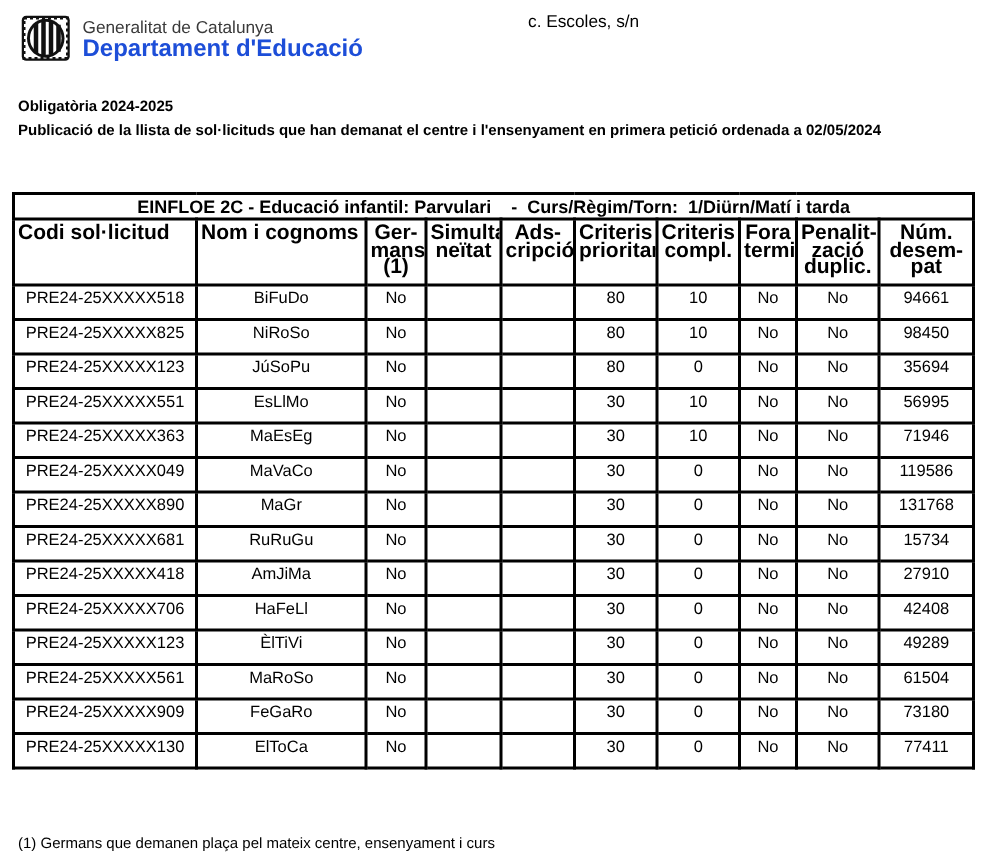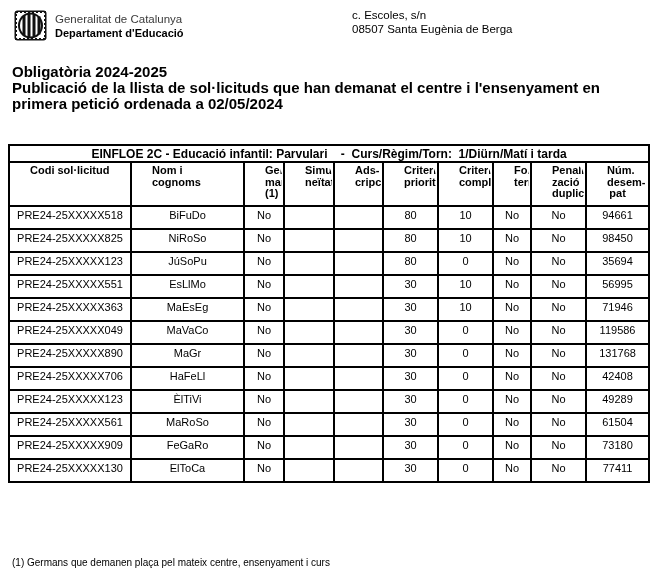--- a/index.html
+++ b/index.html
@@ -7,33 +7,33 @@
     width:655px; height:575px;
     background:#ffffff; color:#000;
     font-family:"Liberation Sans", sans-serif;
     position:relative; overflow:hidden;
   }
   
   .brand { position:absolute; top:10px; left:14px; display:flex; align-items:flex-start; }
   .brand svg { display:block; }
   .brand-text { margin-left:8px; margin-top:2px; line-height:14px; }
   .brand-org { font-size:11.5px; color:#3a3a3a; }
-  .brand-dept { font-size:11px; font-weight:bold; color:#000000; }
+  .brand-dept { font-size:16px; font-weight:bold; color:#1d4ed8; }
   .addr { position:absolute; top:8px; left:352px; font-size:11.5px; line-height:14px; }
   
   .doc-title { position:absolute; top:64px; left:12px; width:634px;
-    font-weight:bold; font-size:15px; line-height:16px; }
-  
-  table.list { position:absolute; top:144px; left:8px; width:640px;
+    font-weight:bold; font-size:10px; line-height:16px; }
+  
+  table.list { position:absolute; top:128px; left:8px; width:640px;
     border-collapse:collapse; table-layout:fixed; }
   table.list td, table.list th { border:2px solid #000; overflow:hidden; }
   td.caption { height:15px; text-align:center; font-weight:bold; font-size:12px;
     white-space:pre; padding:0 2px; }
-  th { font-weight:bold; font-size:11px; line-height:11.5px; height:38px;
-    padding:2px 20px; vertical-align:top; text-align:center; white-space:pre-line;border-radius:14px; }
+  th { font-weight:bold; font-size:14px; line-height:11.5px; height:38px;
+    padding:2px 2px; vertical-align:top; text-align:center; white-space:pre-line; }
   th.left { text-align:left; }
   tbody td { height:17px; padding:2px 4px; vertical-align:top; font-size:11px; }
   td.left { text-align:center; }
   td.c { text-align:center; }
   
   .footnote { position:absolute; top:557px; left:12px; font-size:10px; }
 </style>
 </head>
 <body>
 
@@ -54,21 +54,20 @@
     </svg>
   </span>
   <div class="brand-text">
     <div class="brand-org">Generalitat de Catalunya</div>
     <div class="brand-dept">Departament d'Educació</div>
   </div>
 </div>
 
 <div class="addr">
   <div>c. Escoles, s/n</div>
-  <div>08507 Santa Eugènia de Berga</div>
 </div>
 
 <div class="doc-title">
   <div>Obligatòria 2024-2025</div>
   <div>Publicació de la llista de sol·licituds que han demanat el centre i l'ensenyament en primera petició ordenada a 02/05/2024</div>
 </div>
 
 <table class="list">
   <colgroup>
     <col style="width:122px">
@@ -189,20 +188,44 @@
         <td class="c">No</td>
         <td class="c"></td>
         <td class="c"></td>
         <td class="c">30</td>
         <td class="c">0</td>
         <td class="c">No</td>
         <td class="c">No</td>
         <td class="c">131768</td>
       </tr>
       <tr>
+        <td class="left">PRE24-25XXXXX681</td>
+        <td class="left">RuRuGu</td>
+        <td class="c">No</td>
+        <td class="c"></td>
+        <td class="c"></td>
+        <td class="c">30</td>
+        <td class="c">0</td>
+        <td class="c">No</td>
+        <td class="c">No</td>
+        <td class="c">15734</td>
+      </tr>
+      <tr>
+        <td class="left">PRE24-25XXXXX418</td>
+        <td class="left">AmJiMa</td>
+        <td class="c">No</td>
+        <td class="c"></td>
+        <td class="c"></td>
+        <td class="c">30</td>
+        <td class="c">0</td>
+        <td class="c">No</td>
+        <td class="c">No</td>
+        <td class="c">27910</td>
+      </tr>
+      <tr>
         <td class="left">PRE24-25XXXXX706</td>
         <td class="left">HaFeLl</td>
         <td class="c">No</td>
         <td class="c"></td>
         <td class="c"></td>
         <td class="c">30</td>
         <td class="c">0</td>
         <td class="c">No</td>
         <td class="c">No</td>
         <td class="c">42408</td>

